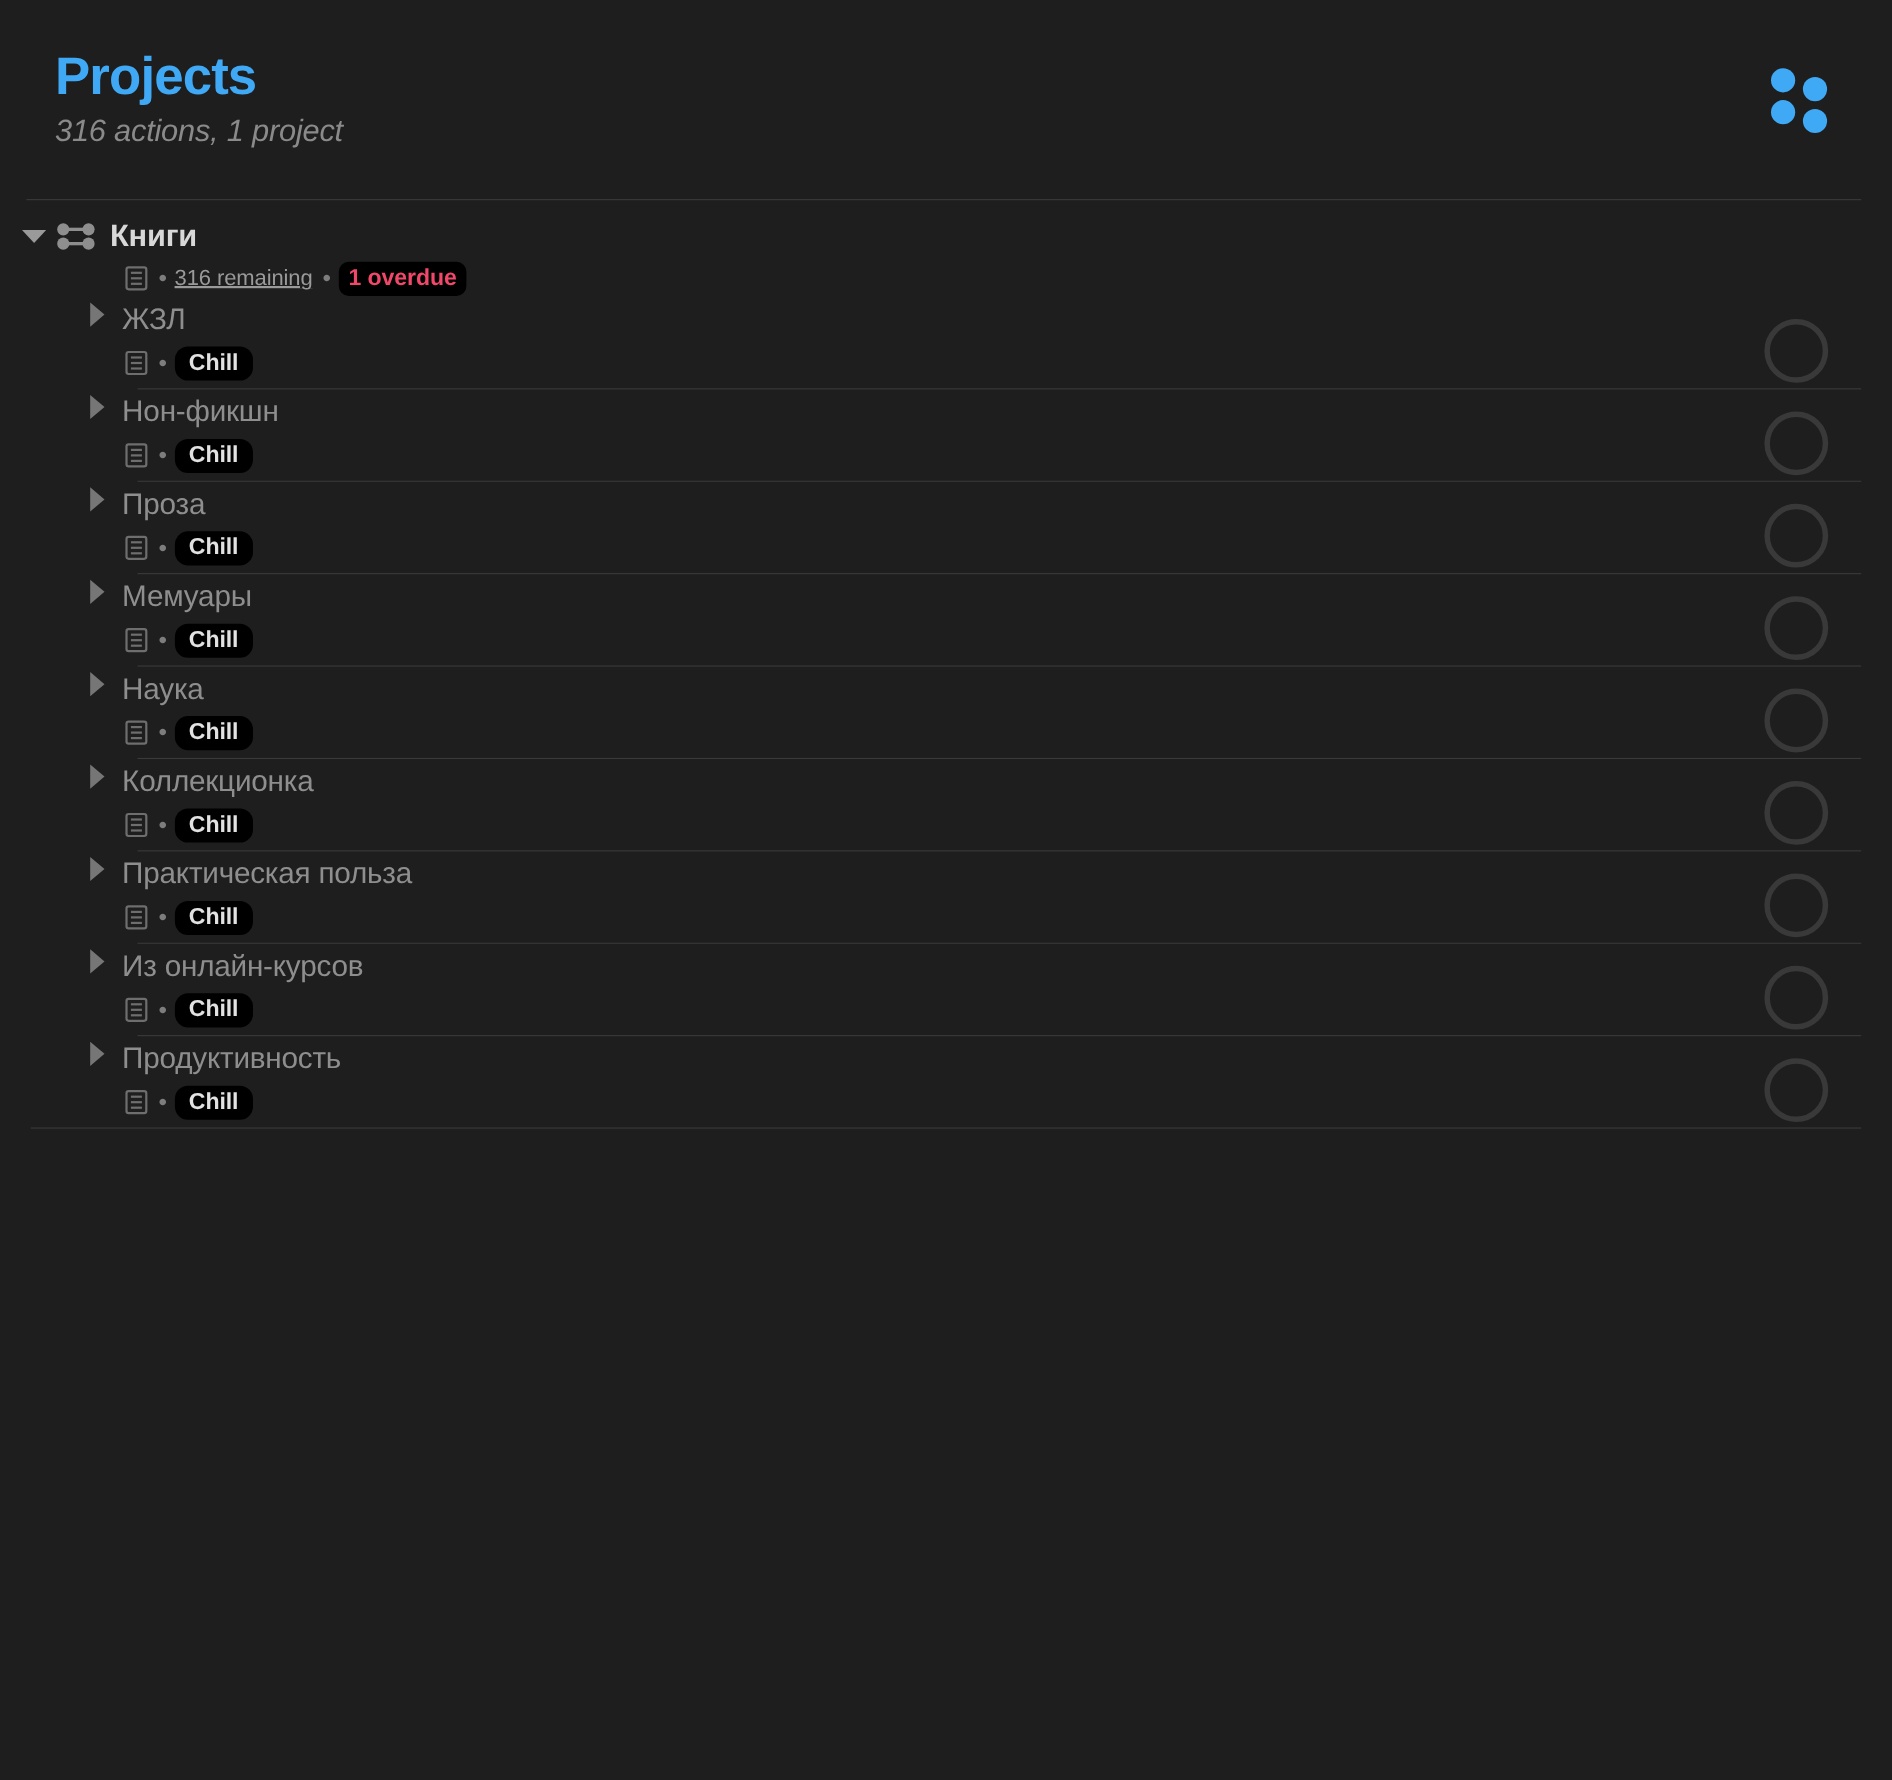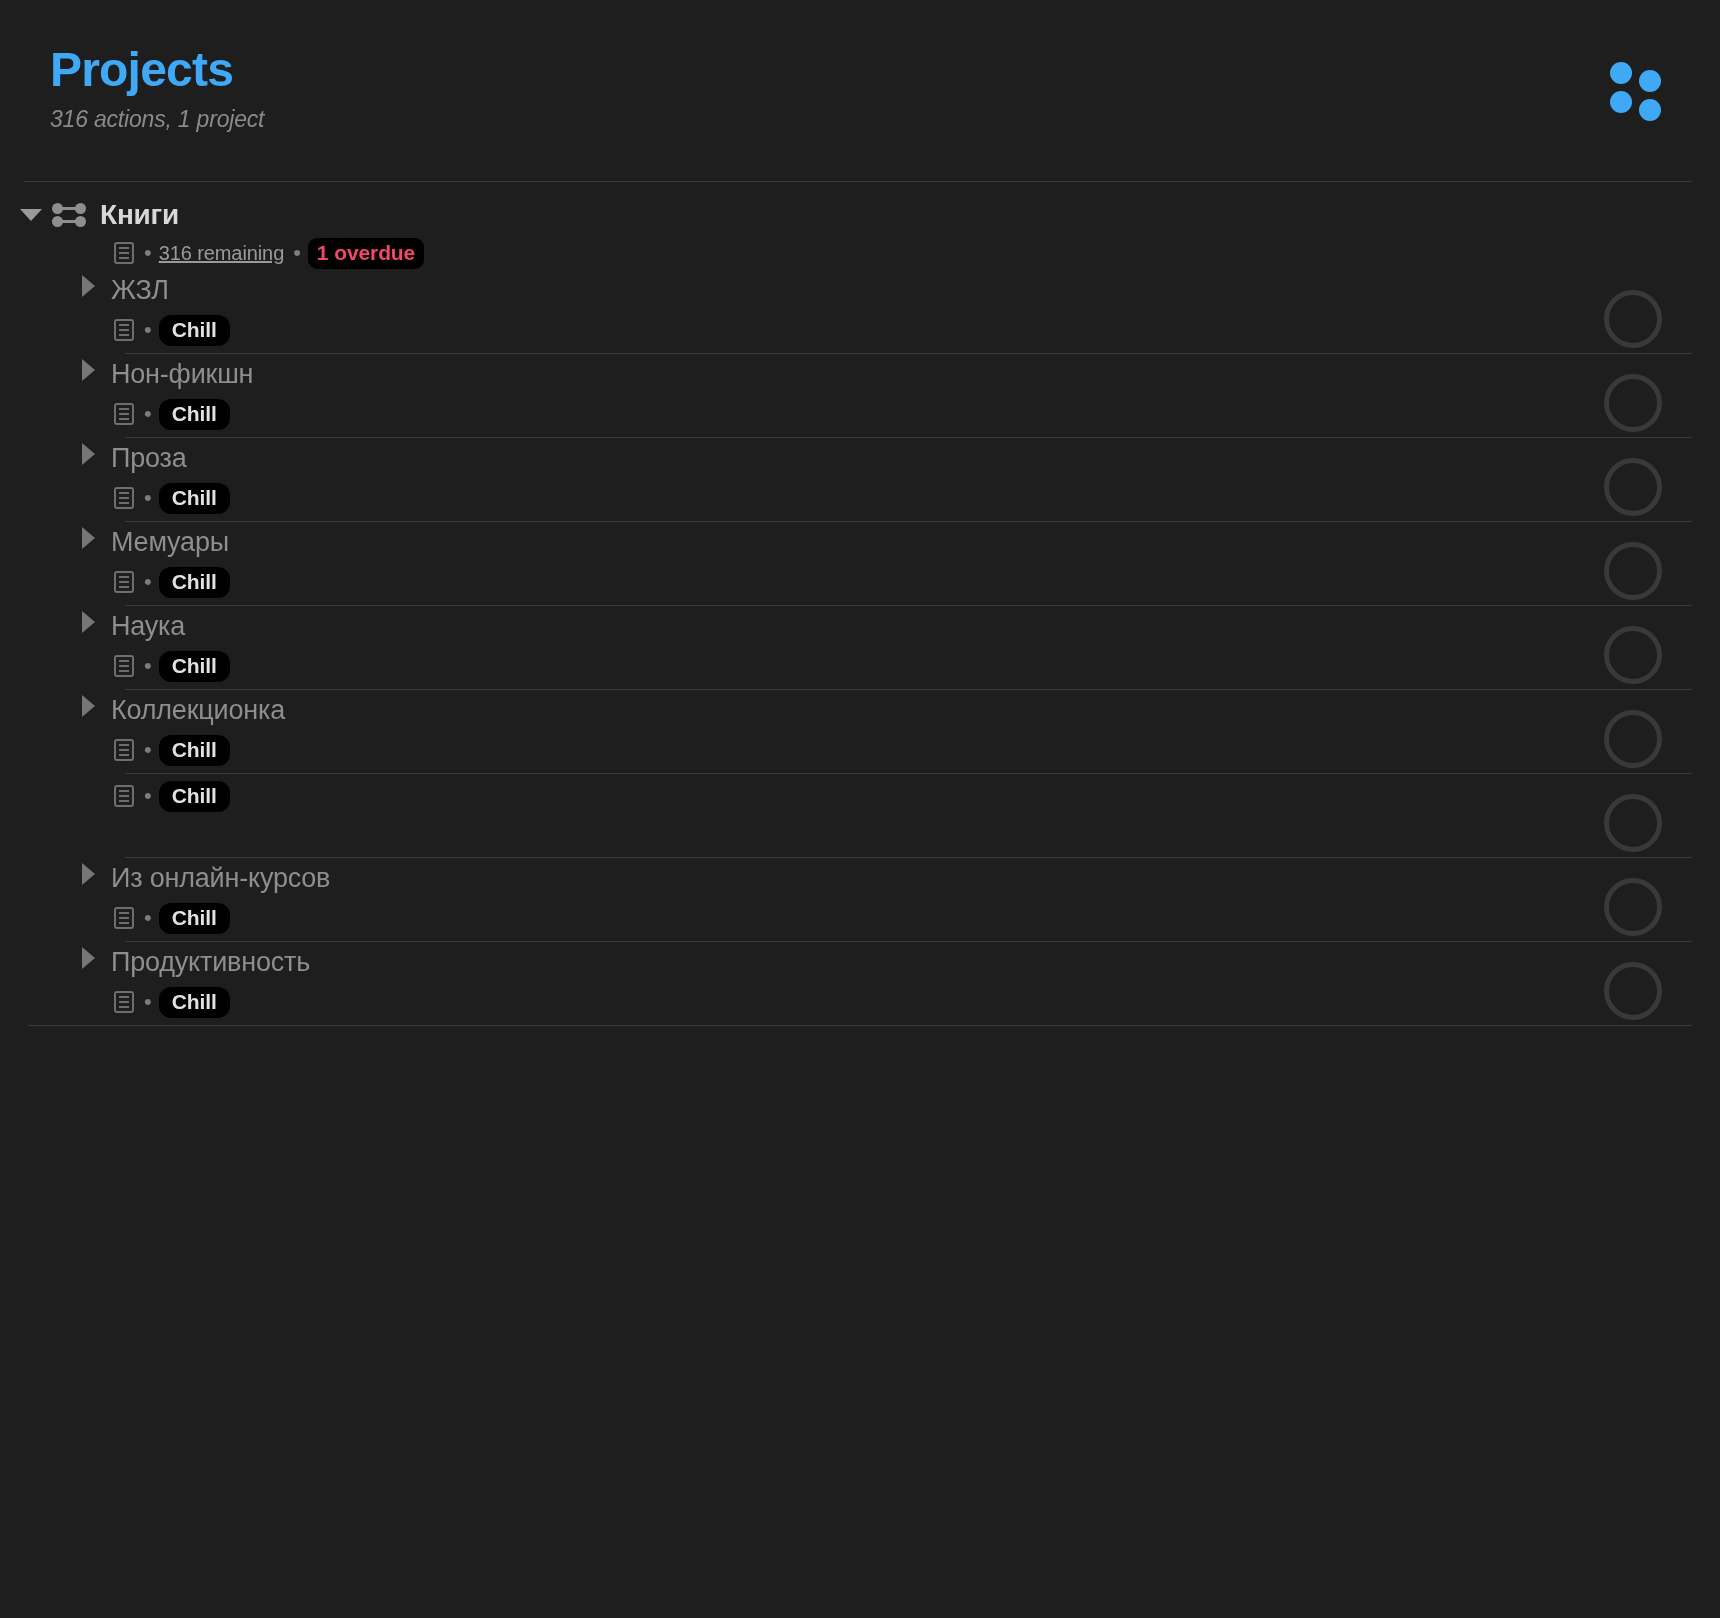--- a/index.html
+++ b/index.html
@@ -29,21 +29,21 @@
 
   .header-title {
     font-size: 48px;
     font-weight: bold;
     color: #3fa9f5;
     letter-spacing: -0.8px;
     line-height: 56px;
   }
 
   .header-subtitle {
-    font-size: 23px;
+    font-size: 28px;
     font-style: italic;
     color: #8a8a8a;
     line-height: 30px;
     margin-top: 6px;
     letter-spacing: -0.2px;
   }
 
   .grid-icon {
     position: absolute;
     top: 62px;
@@ -401,20 +401,24 @@
             <em></em>
           </span>
         <span class="sep-dot">•</span>
         <span class="tag-pill">Chill</span>
       </div>
       <div class="check-circle"></div>
       <div class="row-rule"></div>
     </div>
 
     <div class="row">
+      <div class="row-line1">
+        <span class="tri-right"></span>
+        <span class="row-title">Практическая польза</span>
+      </div>
       <div class="row-line2">
         <span class="note-icon">
             <em></em>
             <em></em>
             <em></em>
           </span>
         <span class="sep-dot">•</span>
         <span class="tag-pill">Chill</span>
       </div>
       <div class="check-circle"></div>

